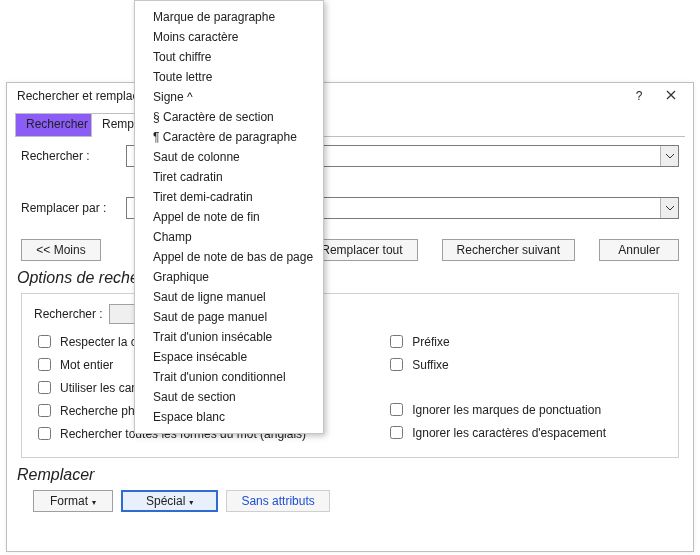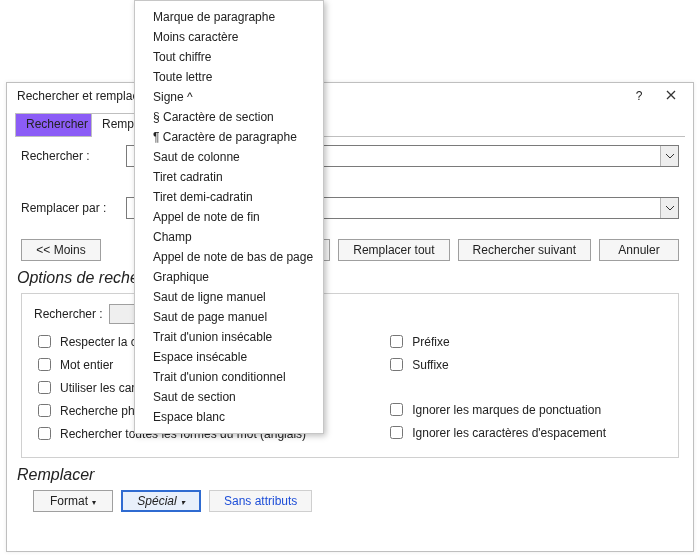--- a/index.html
+++ b/index.html
@@ -11,23 +11,23 @@
   .tabstrip { position: relative; margin: 4px 8px 0 8px; height: 24px; }
   .tab { position: absolute; top: 0; height: 24px; padding: 3px 10px 0 10px; border: 1px solid #bfbfbf; border-bottom: none; background: #8b5cf6; font-size: 12px; }
   .tab.active { background: #fff; z-index: 2; }
   .tab-underline { position: absolute; left: 0; right: 0; top: 23px; height: 1px; background: #bfbfbf; }
   .panel { padding: 8px 14px 10px 14px; position: relative; }
   .row { display: flex; align-items: center; margin-bottom: 6px; }
   .row label.lbl { width: 105px; font-size: 12px; }
   .combo { position: relative; flex: 1; }
   .combo input { width: 100%; height: 22px; border: 1px solid #7a7a7a; padding: 0 22px 0 4px; font-size: 12px; }
   .combo .arrow { position: absolute; right: 1px; top: 1px; width: 18px; height: 20px; display: flex; align-items: center; justify-content: center; background: #eee; border-left: 1px solid #b5b5b5; font-size: 8px; }
-  .btnrow { display: flex; gap: 8px; align-items: center; margin: 20px 0 8px 0; }
+  .btnrow { display: flex; gap: 24px; align-items: center; margin: 20px 0 8px 0; }
   .btn { border: 1px solid #9f9f9f; background: #f6f6f6; padding: 3px 14px; font-size: 12px; min-width: 80px; text-align: center; }
-  .btn.active { border: 2px solid #2f6bd1; background: #e8f0fb; padding: 2px 5px; font-style: italic; }
+  .btn.active { border: 2px solid #2f6bd1; background: #e8f0fb; padding: 2px 23px; }
   .section-label { font-size: 16px; margin: 6px 0 6px -4px; font-style: italic; }
   .options-box { border: 1px solid #d0d0d0; padding: 10px 12px 14px 12px; margin: 0 0 8px 0; }
   .inline-row { display: flex; align-items: center; gap: 6px; margin-bottom: 8px; }
   .select { height: 20px; border: 1px solid #a0a0a0; font-size: 12px; padding-left: 48px; }
   .cols { display: flex; gap: 50px; }
   .col { display: flex; flex-direction: column; gap: 4px; }
   .chk { display: flex; align-items: center; gap: 6px; font-size: 12px; }
   .chk input { width: 13px; height: 13px; }
   .bottom-section { margin-top: 6px; }
   .bottom-btns { display: flex; gap: 8px; margin: 4px 0 0 12px; }

